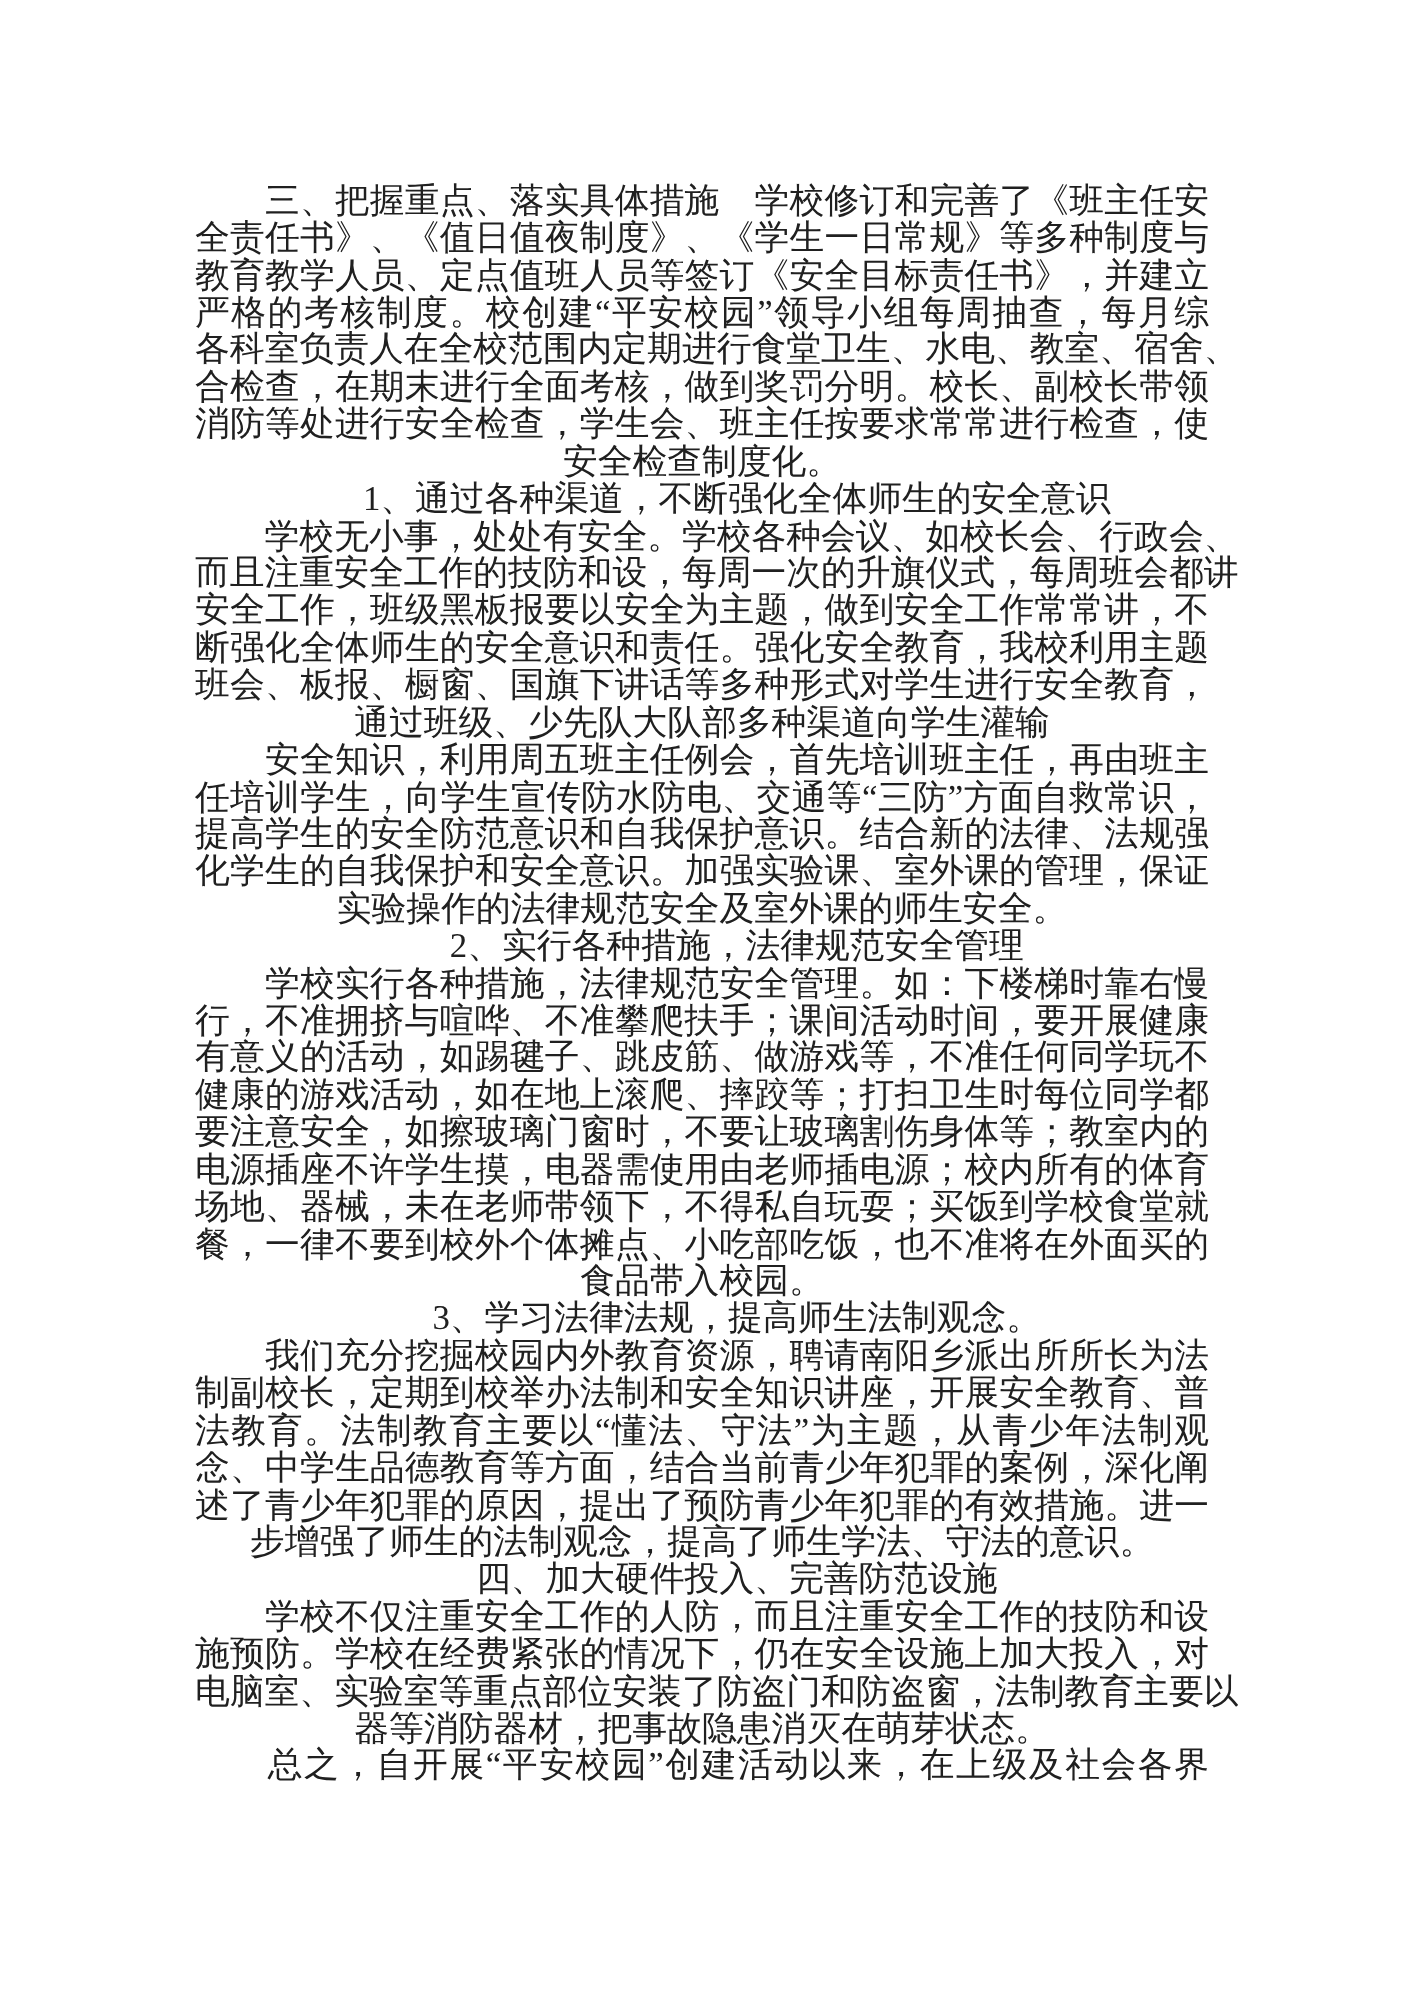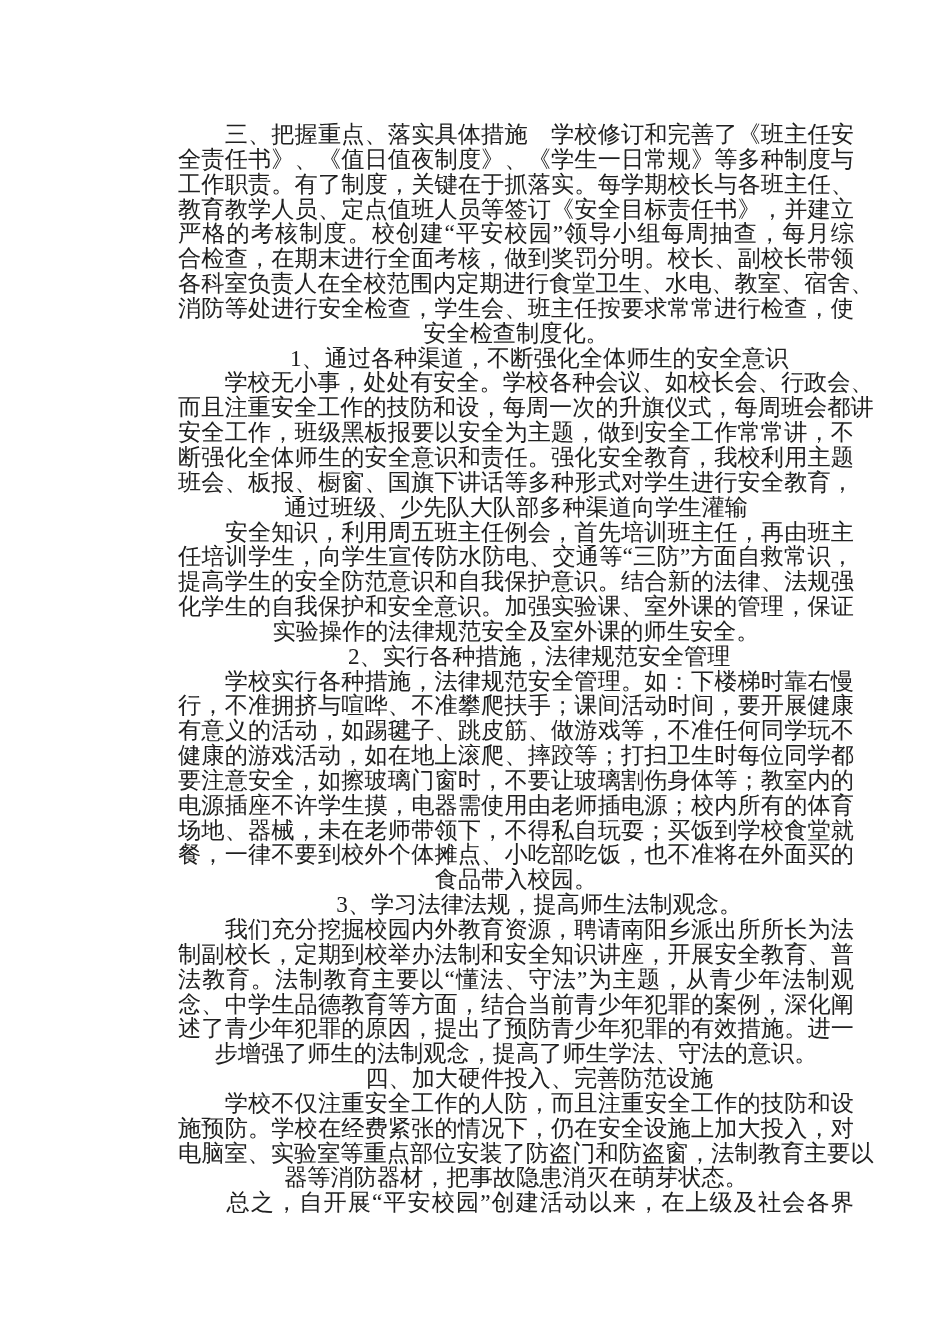--- a/index.html
+++ b/index.html
@@ -17,46 +17,44 @@
   .doc-text {
     position: absolute;
     left: 130px;
     top: 122px;
     width: 676px;
     font-family: "Liberation Serif", "DejaVu Serif", serif;
     font-size: 23.2px;
     line-height: 24.85px;
     color: #202020;
     letter-spacing: 0;
-    margin-left: 48px;
   }
   .line {
     white-space: nowrap;
     height: 24.85px;
     overflow: visible;
     text-align: center;
   }
   .line.fill {
     text-align: justify;
     text-align-last: justify;
   }
 </style>
 </head>
 <body>
 
 <div class="page" style="background: rgb(255, 255, 255);">
   <div class="doc-text" style="color: rgb(32, 32, 32);">
 
   <div class="line fill">　　三、把握重点、落实具体措施　学校修订和完善了《班主任安</div>
       <div class="line fill">全责任书》、《值日值夜制度》、《学生一日常规》等多种制度与</div>
-      <div class="line fill">工作职责。有了制度，关键在于抓落实。每学期校长与各班主任、</div>
       <div class="line fill">教育教学人员、定点值班人员等签订《安全目标责任书》，并建立</div>
       <div class="line fill">严格的考核制度。校创建“平安校园”领导小组每周抽查，每月综</div>
+      <div class="line fill">各科室负责人在全校范围内定期进行食堂卫生、水电、教室、宿舍、</div>
       <div class="line fill">合检查，在期末进行全面考核，做到奖罚分明。校长、副校长带领</div>
-      <div class="line fill">各科室负责人在全校范围内定期进行食堂卫生、水电、教室、宿舍、</div>
       <div class="line fill">消防等处进行安全检查，学生会、班主任按要求常常进行检查，使</div>
       <div class="line">安全检查制度化。</div>
       <div class="line">　　1、通过各种渠道，不断强化全体师生的安全意识</div>
       <div class="line fill">　　学校无小事，处处有安全。学校各种会议、如校长会、行政会、</div>
       <div class="line fill">而且注重安全工作的技防和设，每周一次的升旗仪式，每周班会都讲</div>
       <div class="line fill">安全工作，班级黑板报要以安全为主题，做到安全工作常常讲，不</div>
       <div class="line fill">断强化全体师生的安全意识和责任。强化安全教育，我校利用主题</div>
       <div class="line fill">班会、板报、橱窗、国旗下讲话等多种形式对学生进行安全教育，</div>
       <div class="line">通过班级、少先队大队部多种渠道向学生灌输</div>
       <div class="line fill">　　安全知识，利用周五班主任例会，首先培训班主任，再由班主</div>

